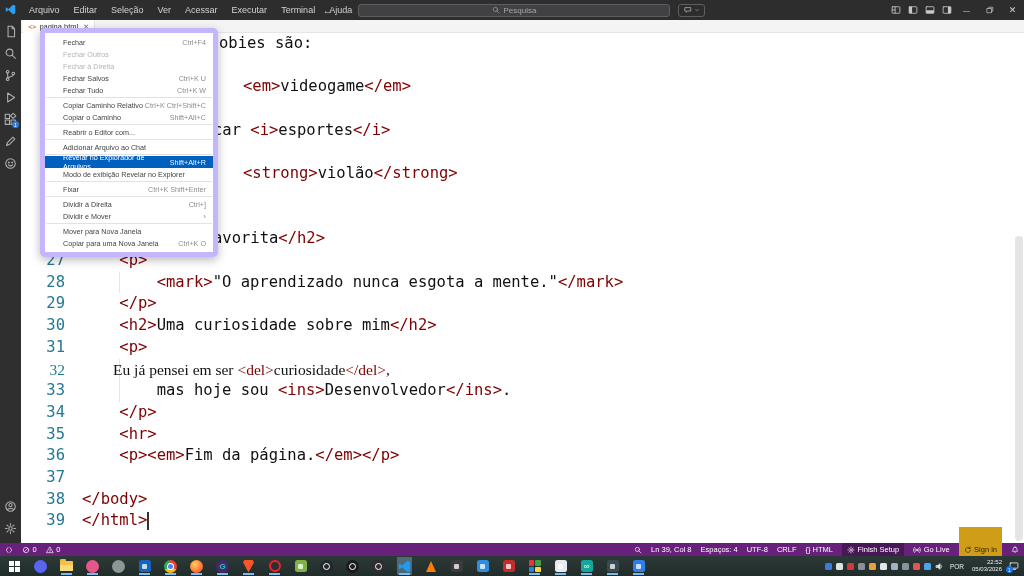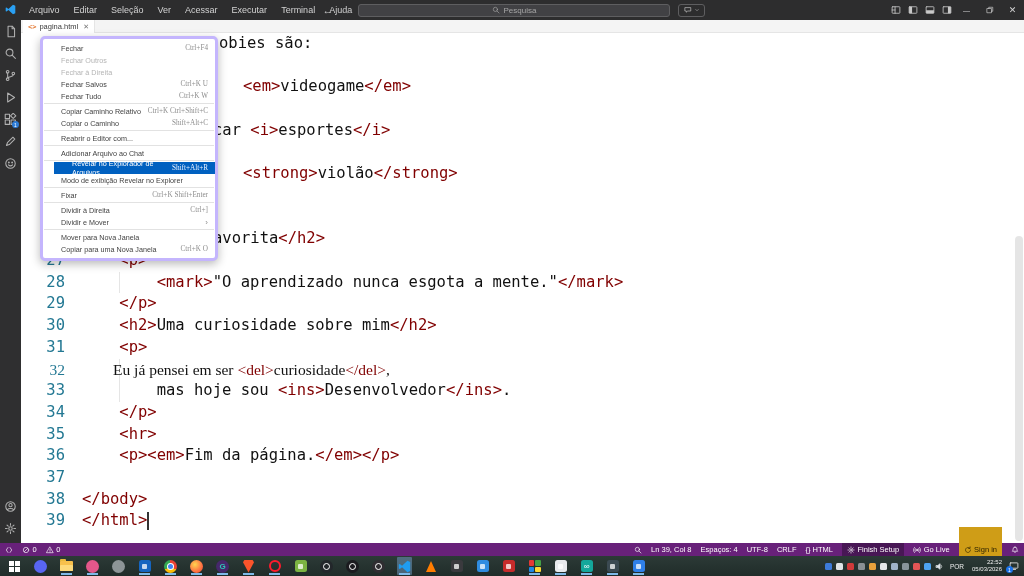--- a/index.html
+++ b/index.html
@@ -48,28 +48,28 @@
   .codeline{position:absolute;left:0;right:0;height:21.7px;line-height:21.7px;white-space:pre;}
   .lnum{position:absolute;left:0;width:44px;text-align:right;color:var(--lnum);}
   .lcode{position:absolute;left:61px;}
   .frag{position:absolute;}
   .tg{color:var(--tag);} .tx{color:#111;}
   .indent-guide{position:absolute;left:98px;top:0;height:21.7px;width:1px;background:#e5e5e5;}
   .cursor{position:absolute;width:1.5px;background:#333;}
   .vscroll{position:absolute;right:1px;width:8px;background:rgba(0,0,0,0.10);border-radius:4px;}
 
   
-  .ctxmenu{position:absolute;left:40px;top:36px;width:178px;background:#ffffff;
-           border:3px solid #c4b5fd;border-radius:5px;box-shadow:0 3px 10px rgba(0,0,0,.28);
+  .ctxmenu{position:absolute;left:40px;top:28px;width:178px;background:#ffffff;
+           border:5px solid #c4b5fd;border-radius:5px;box-shadow:0 3px 10px rgba(0,0,0,.28);
            z-index:40;padding:3px 0;font-size:7.2px;color:#424242;box-sizing:border-box;}
   .ctxitem{height:12px;display:flex;align-items:center;justify-content:space-between;
            padding:0 7px 0 18px;cursor:default;}
-  .ctxitem .sc{color:#8d8d8d;font-family:Liberation Serif, serif;}
+  .ctxitem .sc{color:#8d8d8d;}
   .ctxitem.disabled{color:#b4b4b4;}
-  .ctxitem.selected{background:var(--selbg);color:#fff;margin-left:11px;}
+  .ctxitem.selected{background:var(--selbg);color:#fff;}
   .ctxitem.selected .sc{color:#e8f1ff;}
   .ctxsep{height:1px;background:#e2e2e2;margin:1px 1px;}
   .submark{color:#8d8d8d;font-size:8px;}
 
   
   .statusbar{position:absolute;left:0;right:0;bottom:20px;height:13px;background:var(--statusbg);
              color:#fff;font-size:7.5px;display:flex;align-items:center;justify-content:space-between;
              padding:0 5px;z-index:60;box-sizing:border-box;}
   .sb-group{display:flex;align-items:center;gap:9px;height:13px;}
   .sb-item{display:flex;align-items:center;gap:2.5px;height:13px;white-space:nowrap;}

